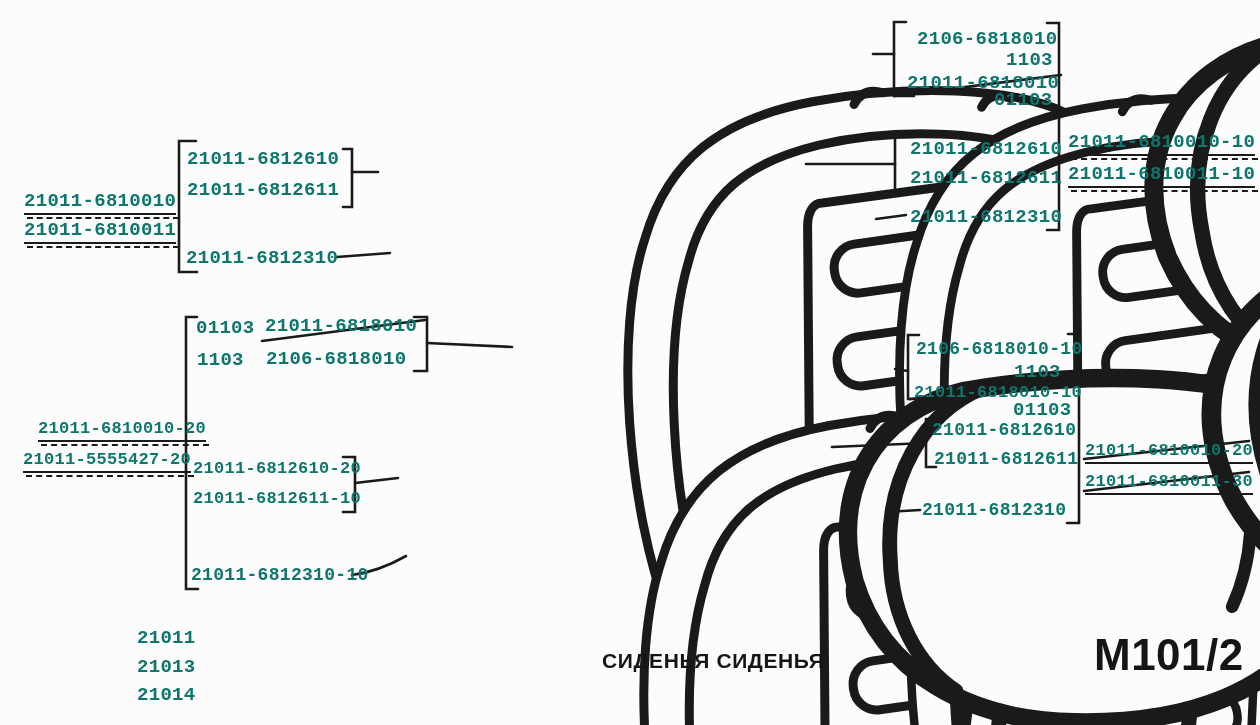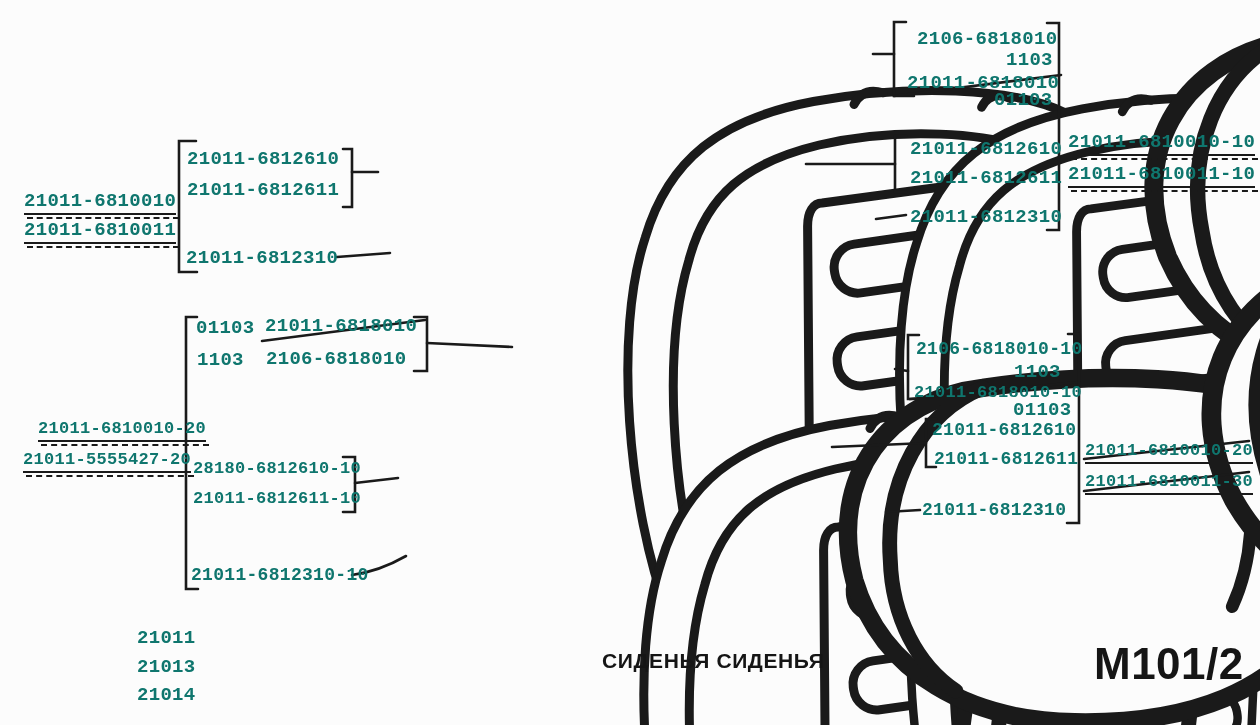--- a/index.html
+++ b/index.html
@@ -20,21 +20,21 @@
     border-top:2px dashed #1a1a1a;
   }
   .u1{ border-bottom:2.5px solid #1a1a1a; padding-bottom:1px; }
   .fs18{ font-size:18px; } .fs17{ font-size:17px; }
   .caption{
     position:absolute; font:700 21px "Liberation Sans", sans-serif;
     letter-spacing:0.6px; color:#151515;
   }
   .plate{
     position:absolute; font:700 44px "Liberation Sans", sans-serif;
-    letter-spacing:0.5px; color:#151515;margin-top:9px;
+    letter-spacing:0.5px; color:#151515;
   }
   svg{ position:absolute; left:0; top:0; }
 </style>
 </head>
 <body>
 
 <div id="page">
 
   <svg width="1260" height="725" viewBox="0 0 1260 725">
     <defs>
@@ -166,21 +166,21 @@
   <div class="lbl" style="left:910px;top:207px">21011-6812310</div>
   <div class="lbl u2" style="left:1068px;top:132px">21011-6810010-10</div>
   <div class="lbl u2" style="left:1068px;top:164px">21011-6810011-10</div>
 
   <div class="lbl" style="left:196px;top:318px">01103</div>
   <div class="lbl" style="left:265px;top:316px">21011-6818010</div>
   <div class="lbl" style="left:197px;top:350px">1103</div>
   <div class="lbl" style="left:266px;top:349px">2106-6818010</div>
   <div class="lbl u2 fs17" style="left:38px;top:420px">21011-6810010-20</div>
   <div class="lbl u2 fs17" style="left:23px;top:451px">21011-5555427-20</div>
-  <div class="lbl fs17" style="left:193px;top:460px">28180-6812610-10</div>
+  <div class="lbl fs17" style="left:193px;top:460px">21011-6812610-20</div>
   <div class="lbl fs17" style="left:193px;top:490px">21011-6812611-10</div>
   <div class="lbl fs18" style="left:191px;top:566px">21011-6812310-10</div>
 
   <div class="lbl fs18" style="left:916px;top:340px">2106-6818010-10</div>
   <div class="lbl" style="left:1014px;top:362px">1103</div>
   <div class="lbl fs17" style="left:914px;top:384px">21011-6818010-10</div>
   <div class="lbl" style="left:1013px;top:400px">01103</div>
   <div class="lbl fs18" style="left:932px;top:421px">21011-6812610</div>
   <div class="lbl fs18" style="left:934px;top:450px">21011-6812611</div>
   <div class="lbl fs18" style="left:922px;top:501px">21011-6812310</div>

